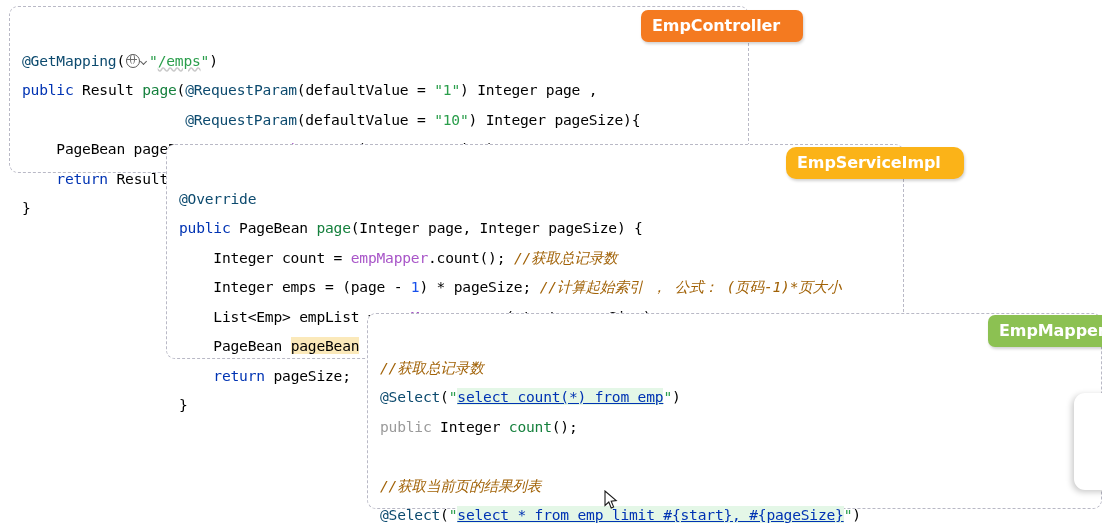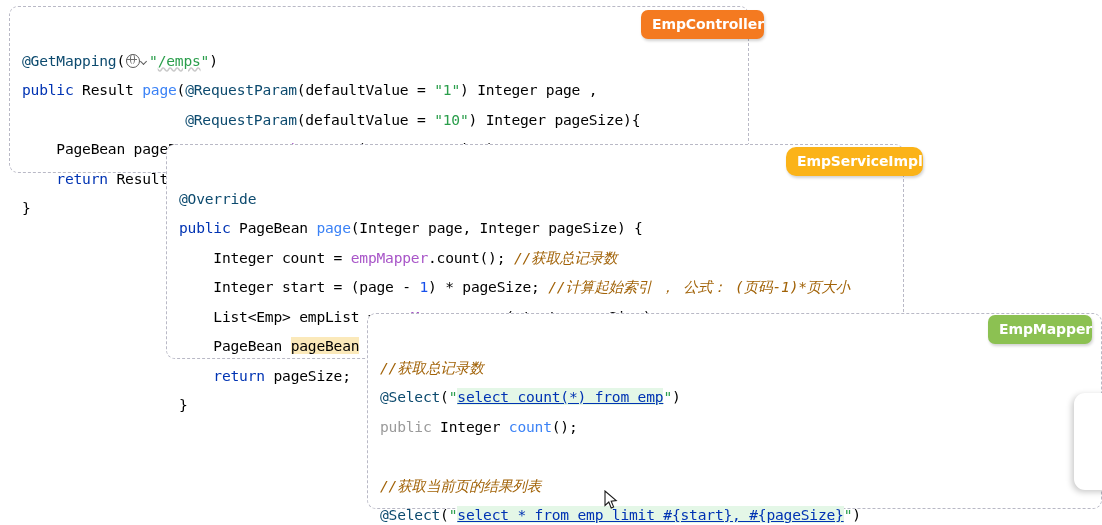--- a/index.html
+++ b/index.html
@@ -34,21 +34,21 @@
     font-size: 14.6px;
     line-height: 29.5px;
     white-space: pre;
     color: #000000;
     letter-spacing: -0.2px;
   }
 
   
   .kw      { color: #0033b3; }          
   .anno    { color: #0c4a6e; }          
-  .method  { color: #3b82f6; }          
+  .method  { color: #15803d; }          
   .field   { color: #a855c8; }          
   .str     { color: #2a9e4b; }          
   .num     { color: #1750eb; }          
   .cmt     { color: #a16207; font-style: italic; }  
   .ital    { font-style: italic; }
   .grey    { color: #9a9a9a; }          
   .plain   { color: #000000; }
   .hl-ident{ background: #fbe9ba; }     
   .hl-sql  { background: #e4f7e7; text-decoration: underline; }     
   .sql-kw  { color: #0033b3; }
@@ -102,23 +102,23 @@
     border-bottom: 1.5px solid #5c5c5c;
     transform: rotate(45deg);
   }
 
   
   .badge {
     position: absolute;
     color: #ffffff;
     font-family: "DejaVu Sans", "Liberation Sans", sans-serif;
     font-weight: bold;
-    font-size: 14px;
+    font-size: 16px;
     letter-spacing: -0.1px;
-    padding: 6px 0 7px 11px;
+    padding: 6px 23px 7px 11px;
     border-radius: 7px;
     white-space: nowrap;
     box-shadow: 1px 2px 3px rgba(0,0,0,0.18);
   }
   #badge-controller  { left: 641px; top: 10px;  background: #F47A20; z-index: 40; }
   #badge-serviceimpl { left: 786px; top: 147px; background: #FBB318; z-index: 41; border-radius: 10px; }
   #badge-mapper      { left: 988px; top: 315px; background: #8CC152; z-index: 42; }
 
   
   #edge-popup {
@@ -152,21 +152,21 @@
 <span><span class="plain">    </span><span class="kw">return</span><span class="plain"> Result.</span><span class="ital">success</span><span class="plain">(pageBean);</span></span>
 <span><span class="plain">}</span></span></div>
 </div>
 <div class="badge" id="badge-controller" style="background: rgb(244, 122, 32);">EmpController</div>
 
 <div class="panel" id="panel-serviceimpl">
   <div class="code">
 <span><span class="anno">@Override</span></span>
 <span><span class="kw">public</span><span class="plain"> PageBean </span><span class="method">page</span><span class="plain">(Integer page, Integer pageSize) {</span></span>
 <span><span class="plain">    Integer count = </span><span class="field">empMapper</span><span class="plain">.count(); </span><span class="cmt">//获取总记录数</span></span>
-<span><span class="plain">    Integer start = (page - </span><span class="num">1</span><span class="plain">) * pageSize; </span><span class="cmt">//计算起始索引 ， 公式： (页码-1)*页大小</span></span>
+<span><span class="plain">    Integer emps = (page - </span><span class="num">1</span><span class="plain">) * pageSize; </span><span class="cmt">//计算起始索引 ， 公式： (页码-1)*页大小</span></span>
 <span><span class="plain">    List&lt;Emp&gt; empList = </span><span class="field">empMapper</span><span class="plain">.page(start, pageSize);</span></span>
 <span><span class="plain">    PageBean </span><span class="hl-ident">pageBean</span><span class="plain"> = </span><span class="kw">new</span><span class="plain"> PageBean(count, empList); </span><span class="cmt">//封装PageBean</span></span>
 <span><span class="plain">    </span><span class="kw">return</span><span class="plain"> pageSize;</span></span>
 <span><span class="plain">}</span></span></div>
 </div>
 <div class="badge" id="badge-serviceimpl" style="background: rgb(251, 179, 24);">EmpServiceImpl</div>
 
 <div class="panel" id="panel-mapper">
   <div class="code">
 <span><span class="cmt">//获取总记录数</span></span>

